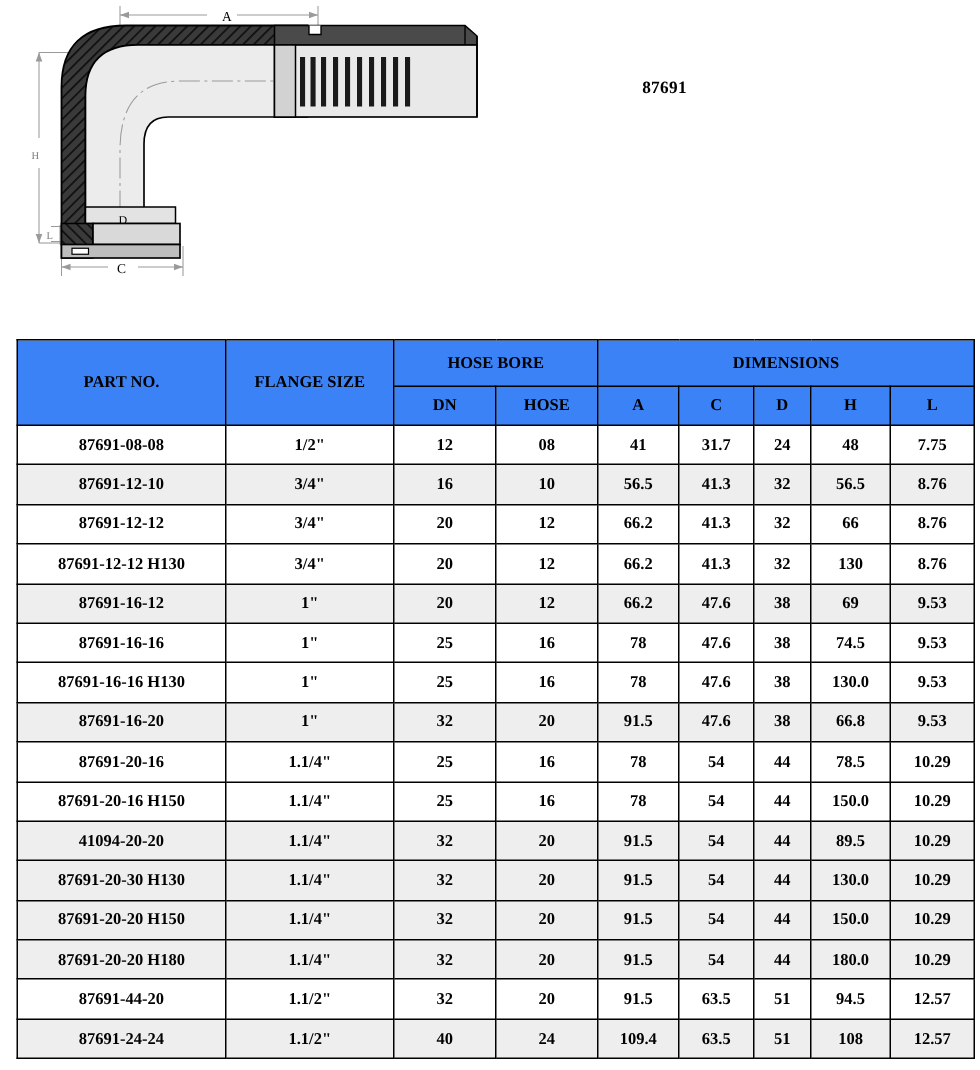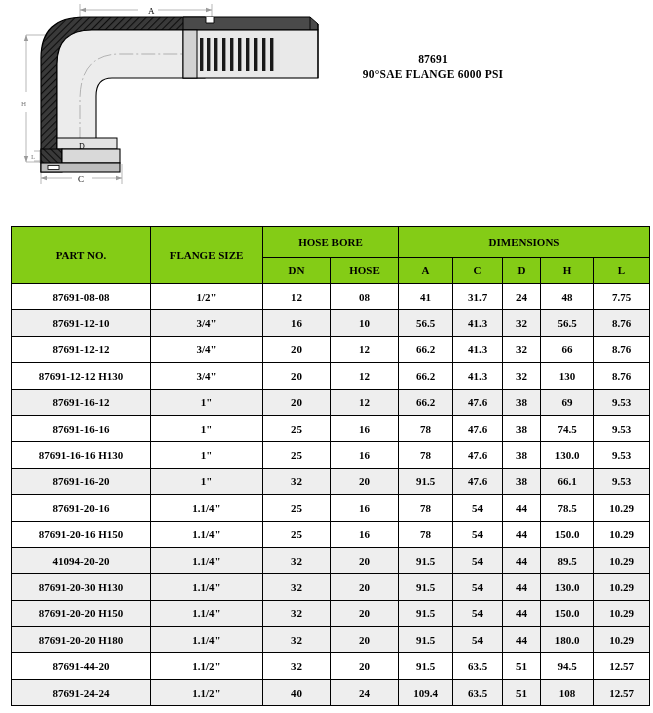--- a/index.html
+++ b/index.html
@@ -27,21 +27,21 @@
     position: absolute;
     left: 0px;
     top: 0px;
     width: 330px;
     height: 200px;
   }
   #drawing-figure svg { display: block; }
 
   #title-block {
     position: absolute;
-    left: 318px;
+    left: 328px;
     top: 52px;
     width: 230px;
     text-align: center;
     line-height: 1.32;
   }
   #title-block .t-line {
     font-size: 11.5px;
     font-weight: bold;
     letter-spacing: 0.2px;
     white-space: nowrap;
@@ -65,21 +65,21 @@
     border: 1px solid #000000;
     text-align: center;
     vertical-align: middle;
     font-size: 11px;
     font-weight: bold;
     padding: 0;
     line-height: 1.1;
     font-family: "Liberation Serif", "DejaVu Serif", serif;
   }
   table.spec thead th {
-    background: #84cc16;
+    background: #3b82f6;
   }
   table.spec thead tr.hrow1 th { height: 30px; }
   table.spec thead tr.hrow2 th { height: 25px; margin-left: 19px; }
   table.spec tbody td { height: 25.4px; }
   tbody tr.shaded td { background: #eeeeee; }
   tbody tr.plain td { background: #ffffff; }
 
   
   col.c-part   { width: 139px; }
   col.c-flange { width: 112px; }
@@ -206,21 +206,20 @@
         <text x="78" y="182" font-size="9">C</text>
         <text x="79" y="149" font-size="8">D</text>
         <text x="21" y="106" font-size="7" fill="#7d7d7d">H</text>
         <text x="31" y="159" font-size="7" fill="#7d7d7d">L</text>
       </g>
     </svg>
   </div>
 
   <div id="title-block">
     <div class="t-line">87691</div>
-    <div class="t-line">90°SAE FLANGE 6000 PSI</div>
   </div>
 </div>
 
 <div id="spec-table-wrap">
   <table class="spec">
     <colgroup>
       <col class="c-part">
         <col class="c-flange">
       <col class="c-dn">
         <col class="c-dash">
@@ -326,21 +325,21 @@
           <td>9.53</td>
         </tr>
         <tr class="shaded">
           <td>87691-16-20</td>
           <td>1"</td>
           <td>32</td>
           <td>20</td>
           <td>91.5</td>
           <td>47.6</td>
           <td>38</td>
-          <td>66.1</td>
+          <td>66.8</td>
           <td>9.53</td>
         </tr>
         <tr class="plain">
           <td>87691-20-16</td>
           <td>1.1/4"</td>
           <td>25</td>
           <td>16</td>
           <td>78</td>
           <td>54</td>
           <td>44</td>

